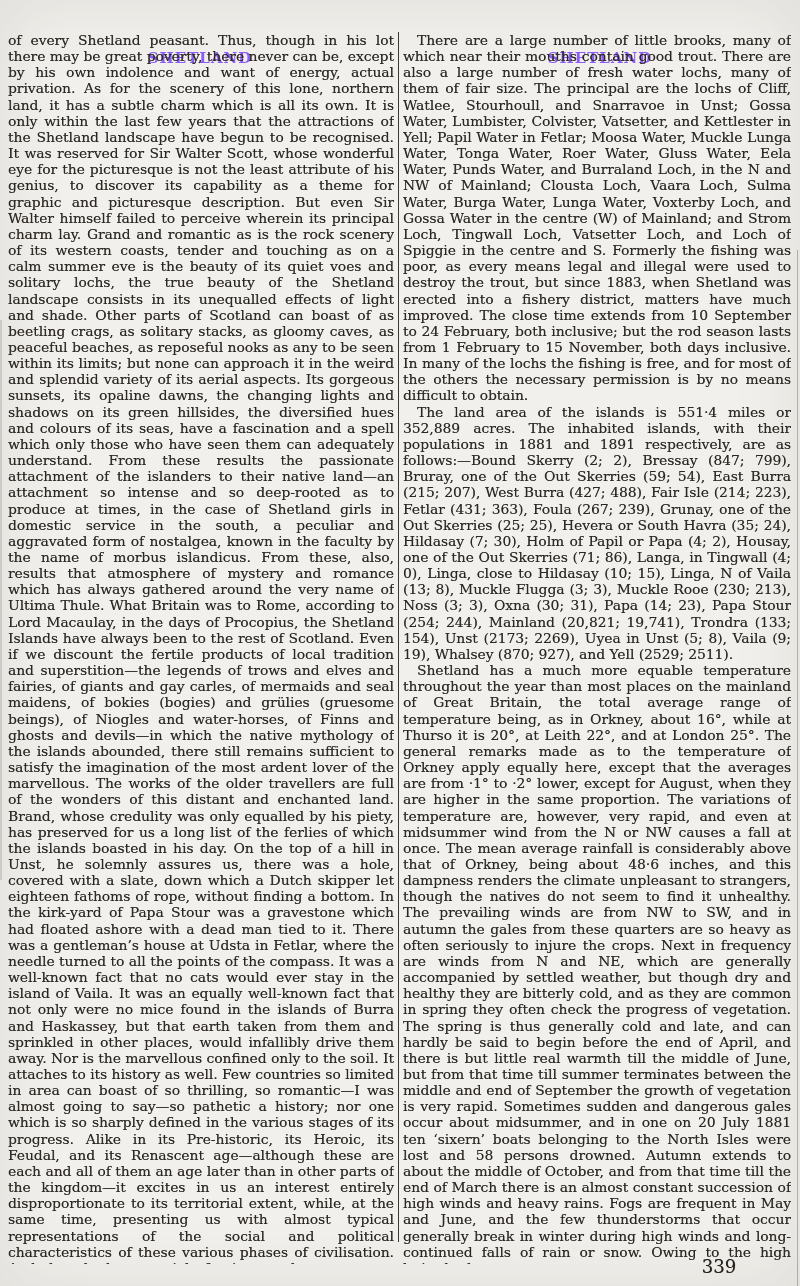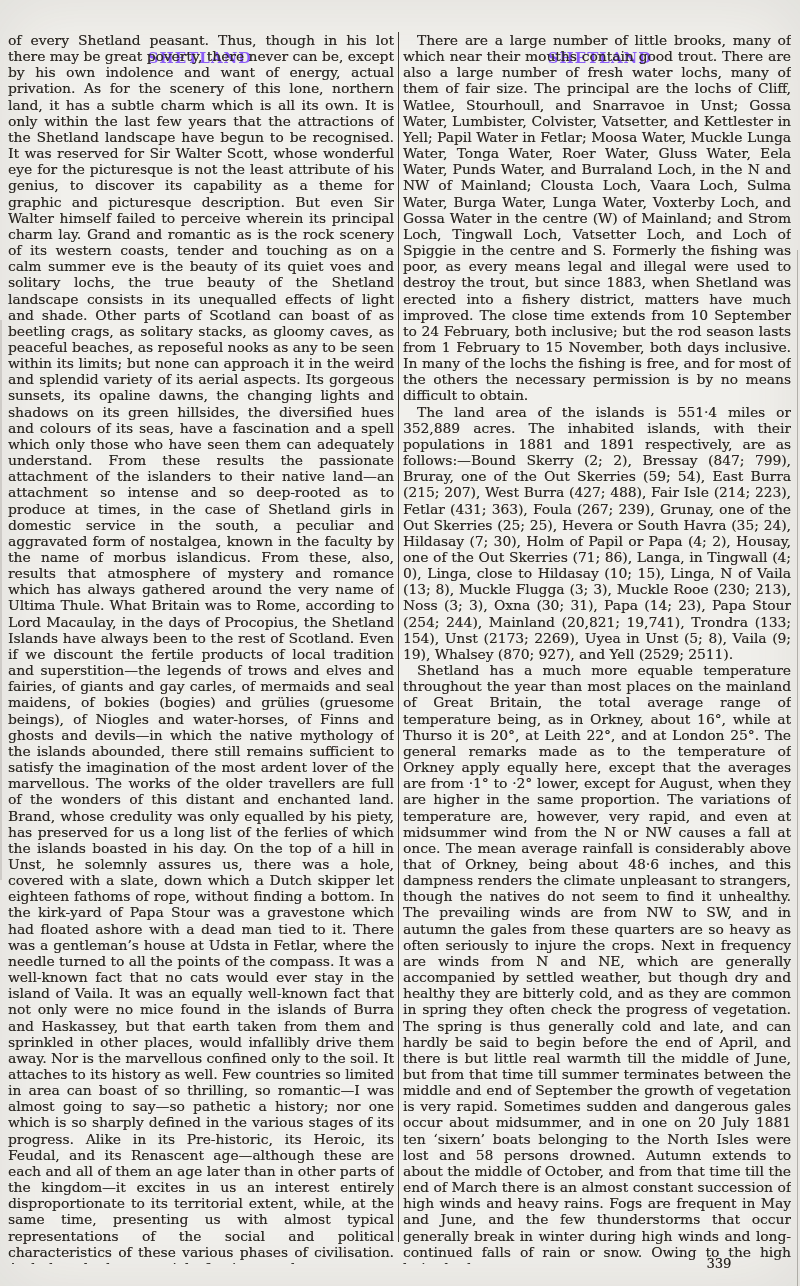--- a/index.html
+++ b/index.html
@@ -67,21 +67,21 @@
     padding: 0;
   }
   .col p.indent { text-indent: 14px; }
   .it { }
   .folio {
     position: absolute;
     left: 659px;
     top: 1256px;
     width: 120px;
     text-align: center;
-    font-size: 13px;
+    font-size: 18px;
     color: #24201a;
     text-shadow: 0.2px 0 0 rgba(43, 39, 34, 0.55);
   }
   
   .edge-right {
     position: absolute;
     right: 2px;
     top: 250px;
     bottom: 0;
     width: 1.5px;

